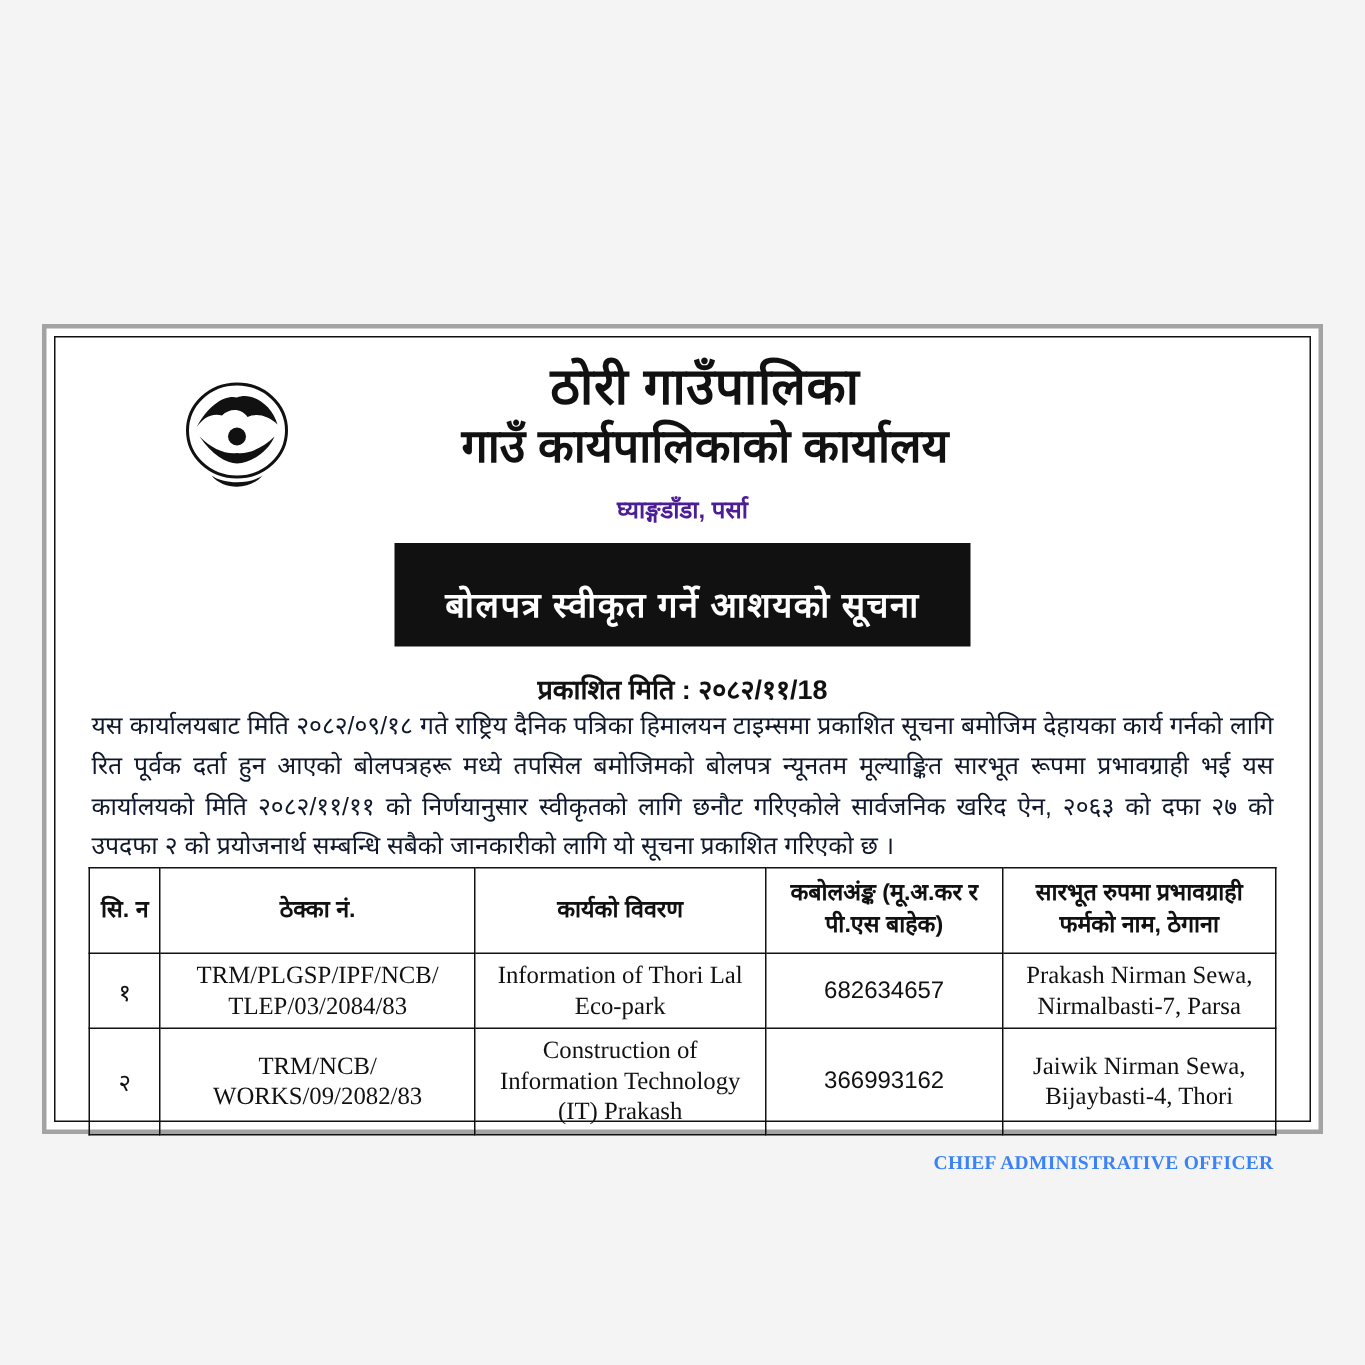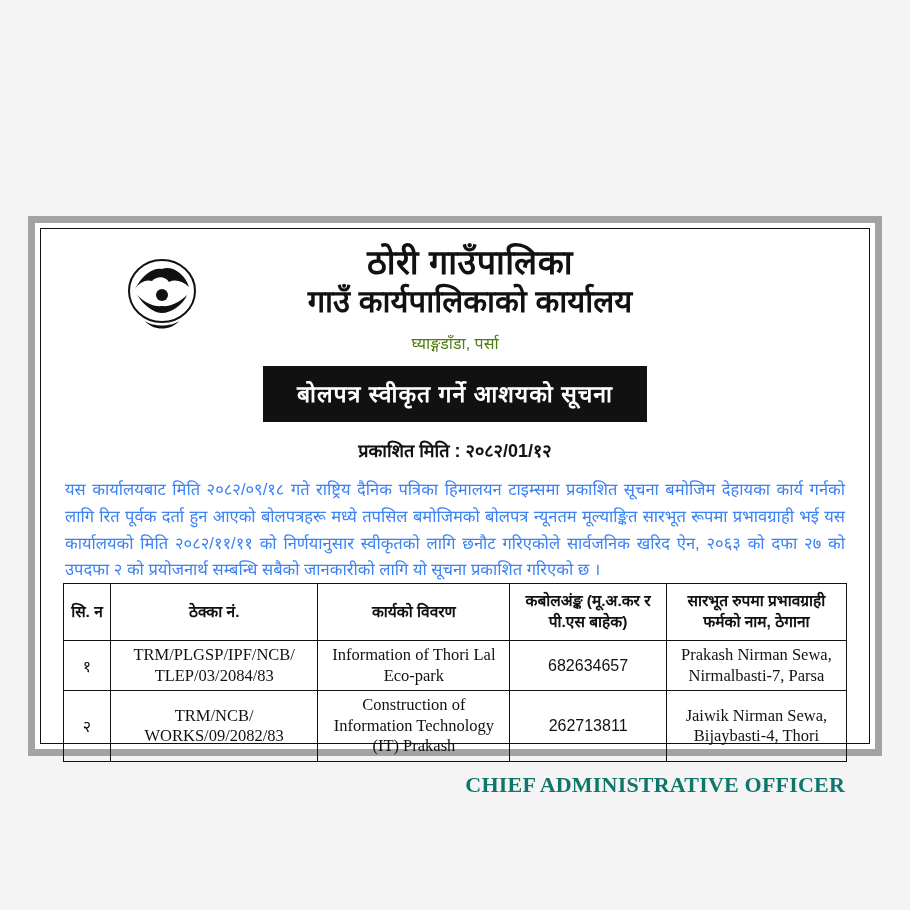--- a/index.html
+++ b/index.html
@@ -19,21 +19,21 @@
     height: 910px;
     background: #f4f4f4;
   }
   .notice-wrap {
     position: absolute;
     left: 28px;
     top: 216px;
     width: 854px;
     height: 540px;
     background: #ffffff;
-    border: 7px solid #a3a3a3;
+    border: 3px solid #a3a3a3;
     box-sizing: border-box;
     padding: 5px;
   }
   .notice-inner {
     width: 100%;
     height: 100%;
     border: 1px solid #111;
     box-sizing: border-box;
     padding: 14px 22px 10px 22px;
     position: relative;
@@ -68,54 +68,54 @@
   .org-sub {
     font-family: "Liberation Sans", sans-serif;
     font-weight: bold;
     font-size: 31px;
     line-height: 1.2;
     color: #111;
     margin: 2px 0 0 0;
   }
   .org-place {
     font-family: "Liberation Sans", sans-serif;
-    font-weight: normal;
+    font-weight: bold;
     font-size: 16px;
-    color: #4d7c0f;
+    color: #4c1d95;
     margin-top: 12px;
     text-align: center;
   }
   .banner {
     margin: 12px auto 0 auto;
     background: #111;
     color: #fff;
     font-family: "Liberation Sans", sans-serif;
     font-weight: bold;
     font-size: 23px;
     letter-spacing: 1px;
     text-align: center;
-    padding: 11px 26px 13px 26px;
+    padding: 24px 26px 13px 26px;
     width: 384px;
     box-sizing: border-box;
   }
   .pub-date {
     text-align: center;
     font-family: "Liberation Sans", sans-serif;
     font-weight: bold;
     font-size: 18px;
     margin-top: 16px;
     color: #111;
   }
   .body-text {
     font-family: "Liberation Sans", sans-serif;
     font-size: 16.5px;
     line-height: 1.62;
-    color: #3b82f6;
+    color: #0f172a;
     text-align: justify;
-    margin-top: 14px;
+    margin-top: 0;
     padding: 0 2px;
   }
   table.bid-table {
     width: 100%;
     border-collapse: collapse;
     table-layout: fixed;
   }
   table.bid-table th,
   table.bid-table td {
     border: 1px solid #111;
@@ -145,25 +145,25 @@
   }
   col.c1 { width: 6%; }
   col.c2 { width: 26.5%; }
   col.c3 { width: 24.5%; }
   col.c4 { width: 20%; }
   col.c5 { width: 23%; }
   .signature {
     text-align: right;
     font-family: "Liberation Serif", serif;
     font-weight: bold;
-    font-size: 22px;
+    font-size: 13px;
     letter-spacing: 0.2px;
     margin-top: 10px;
     padding-right: 2px;
-    color: #0f766e;
+    color: #3b82f6;
   }
 </style>
 </head>
 <body>
 
 <div class="page">
   <div class="notice-wrap">
     <div class="notice-inner">
 
       <div class="header-row">
@@ -180,21 +180,21 @@
         <div class="titles">
           <div class="org-title">ठोरी गाउँपालिका</div>
           <div class="org-sub">गाउँ कार्यपालिकाको कार्यालय</div>
         </div>
       </div>
 
       <div class="org-place">घ्याङ्गडाँडा, पर्सा</div>
 
       <div class="banner">बोलपत्र स्वीकृत गर्ने आशयको सूचना</div>
 
-      <div class="pub-date">प्रकाशित मिति : २०८२/01/१२</div>
+      <div class="pub-date">प्रकाशित मिति : २०८२/११/18</div>
 
       <div class="body-text">यस कार्यालयबाट मिति २०८२/०९/१८ गते राष्ट्रिय दैनिक पत्रिका हिमालयन टाइम्समा प्रकाशित सूचना बमोजिम देहायका कार्य गर्नको लागि रित पूर्वक दर्ता हुन आएको बोलपत्रहरू मध्ये तपसिल बमोजिमको बोलपत्र न्यूनतम मूल्याङ्कित सारभूत रूपमा प्रभावग्राही भई यस कार्यालयको मिति २०८२/११/११ को निर्णयानुसार स्वीकृतको लागि छनौट गरिएकोले सार्वजनिक खरिद ऐन, २०६३ को दफा २७ को उपदफा २ को प्रयोजनार्थ सम्बन्धि सबैको जानकारीको लागि यो सूचना प्रकाशित गरिएको छ ।</div>
 
       <table class="bid-table">
         <colgroup>
           <col class="c1">
             <col class="c2">
             <col class="c3">
             <col class="c4">
             <col class="c5">
@@ -213,21 +213,21 @@
             <td class="sn">१</td>
             <td class="contract">TRM/PLGSP/IPF/NCB/ TLEP/03/2084/83</td>
             <td class="work">Information of Thori Lal Eco-park</td>
             <td class="amount">682634657</td>
             <td class="firm">Prakash Nirman Sewa, Nirmalbasti-7, Parsa</td>
           </tr>
           <tr>
             <td class="sn">२</td>
             <td class="contract">TRM/NCB/ WORKS/09/2082/83</td>
             <td class="work">Construction of Information Technology (IT) Prakash</td>
-            <td class="amount">262713811</td>
+            <td class="amount">366993162</td>
             <td class="firm">Jaiwik Nirman Sewa, Bijaybasti-4, Thori</td>
           </tr>
         </tbody>
       </table>
 
       <div class="signature">CHIEF ADMINISTRATIVE OFFICER</div>
 
     </div>
   </div>
 </div>

